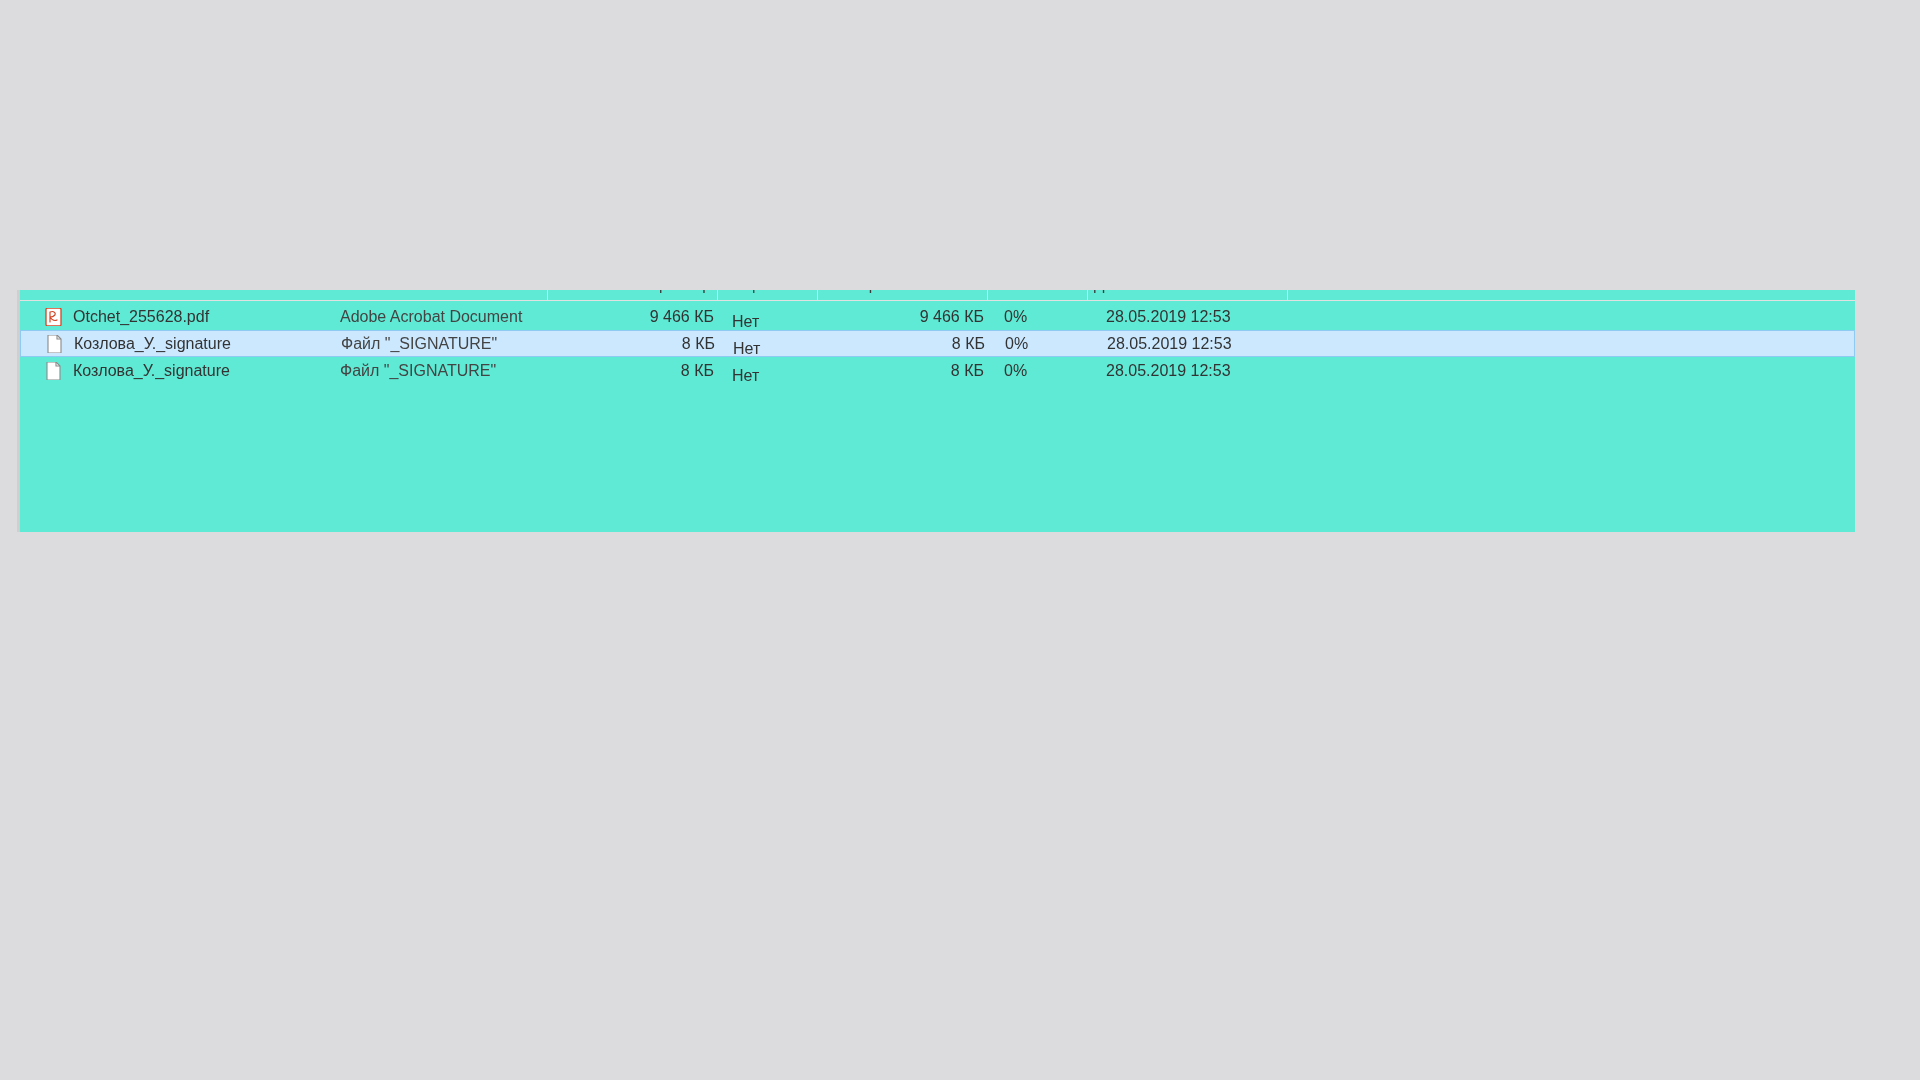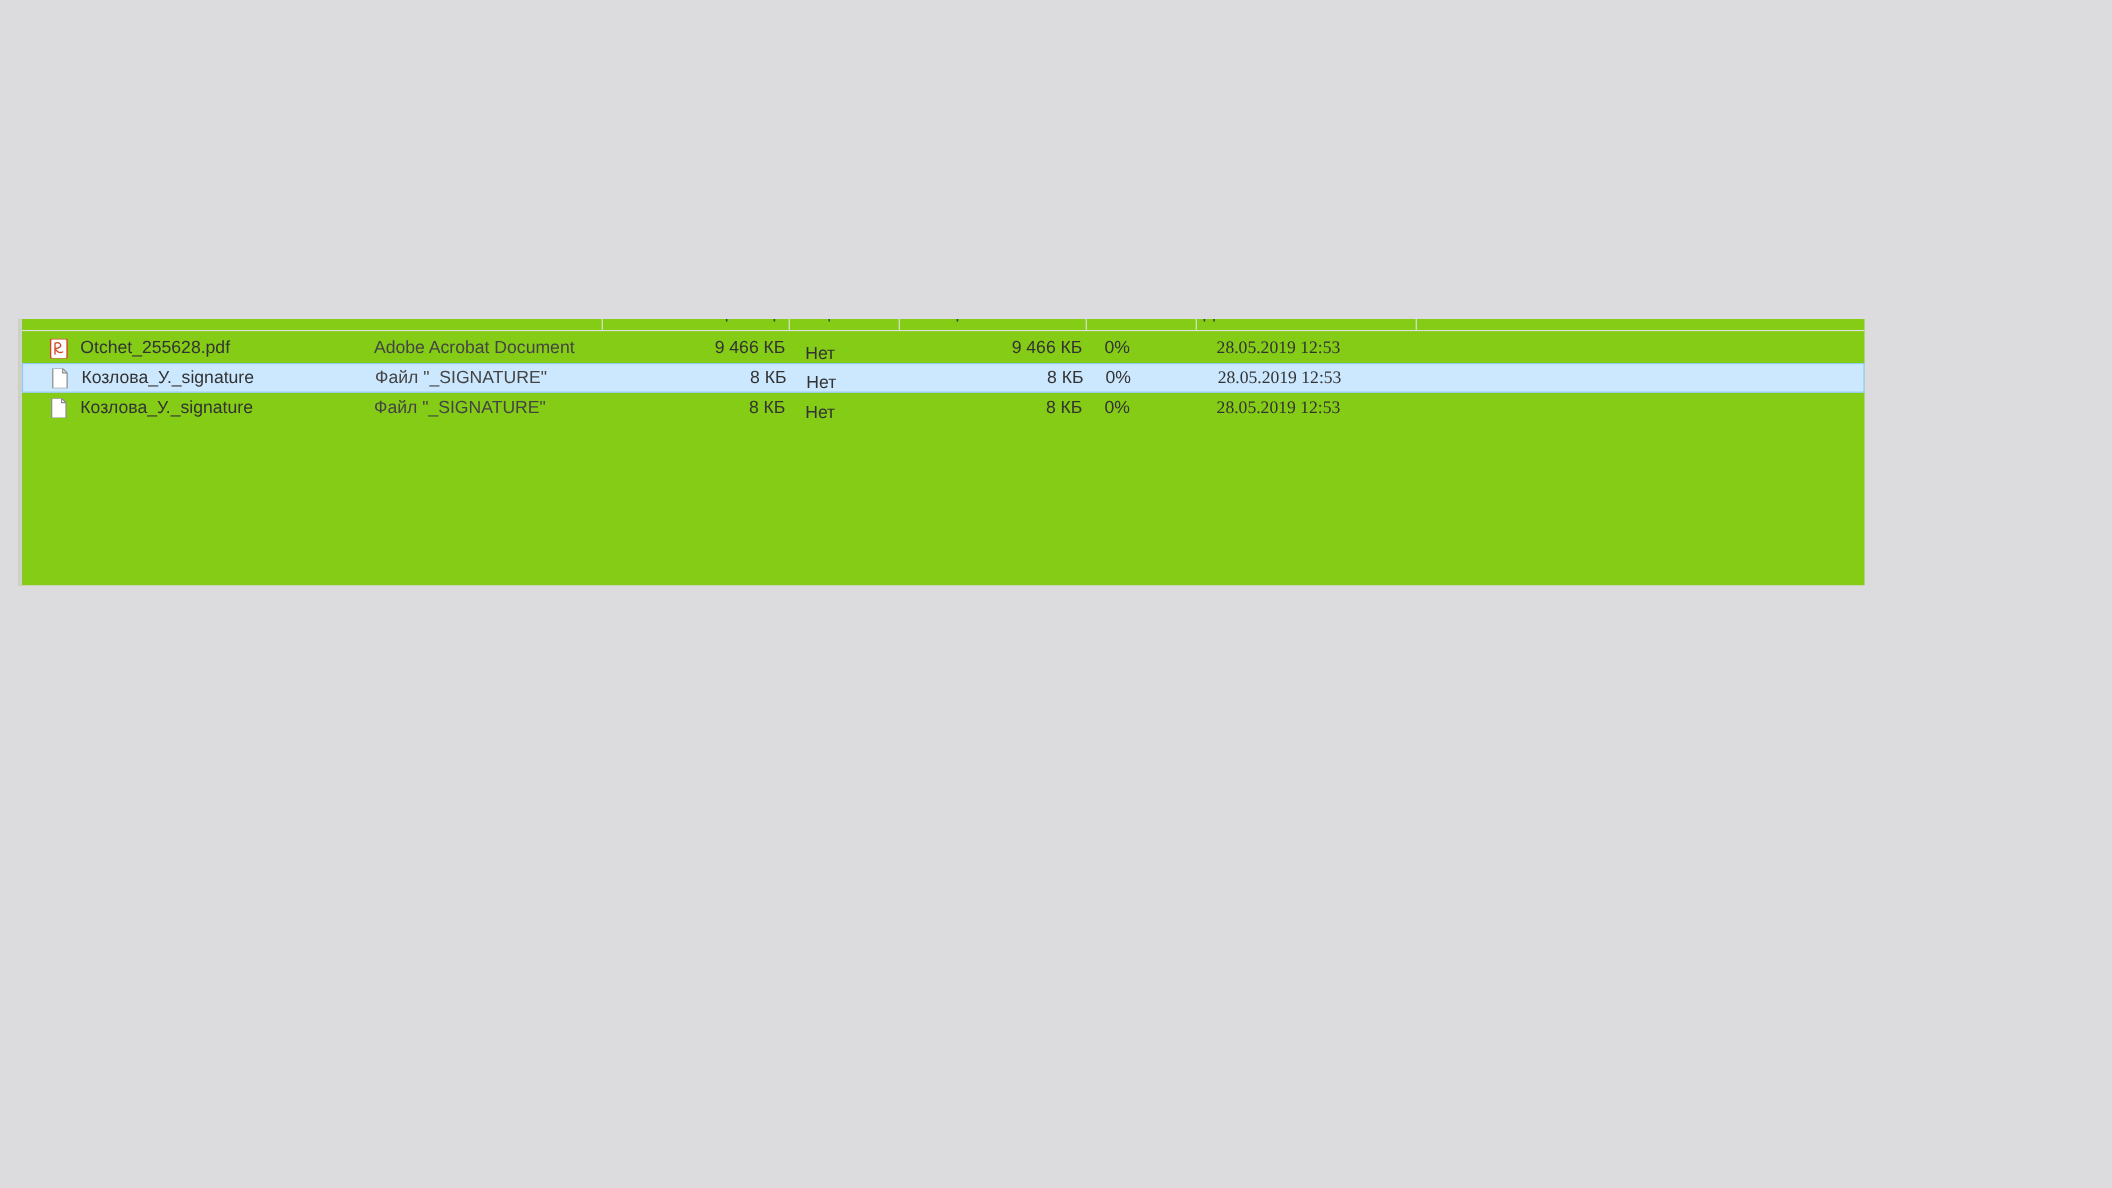--- a/index.html
+++ b/index.html
@@ -12,23 +12,23 @@
       font-size: 16px;
       background: #dcdbde;
       width: 1920px;
       height: 1080px;
       overflow: hidden;
     }
     .window {
       position: absolute;
       left: 17px;
       top: 290px;
-      width: 1678px;
+      width: 1838px;
       height: 242px;
-      background: #84cc16;
+      background: #5eead4;
       border-left: 3px solid #cfcfcf;
     }
     .header-row {
       position: relative;
       height: 11px;
       width: 100%;
       overflow: hidden;
       border-bottom: 1px solid #e1e1e1;
     }
     .header-cell {
@@ -86,21 +86,20 @@
     }
     .cell-ratio {
       width: 100px;
       padding-left: 14px;
       color: #333;
     }
     .cell-date {
       width: 200px;
       padding-left: 16px;
       color: #333;
-      font-family: Liberation Serif, serif;
     }
     .icon-wrap {
       width: 20px;
       height: 20px;
       margin-right: 10px;
       flex-shrink: 0;
       display: flex;
       align-items: center;
       justify-content: center;
     }

